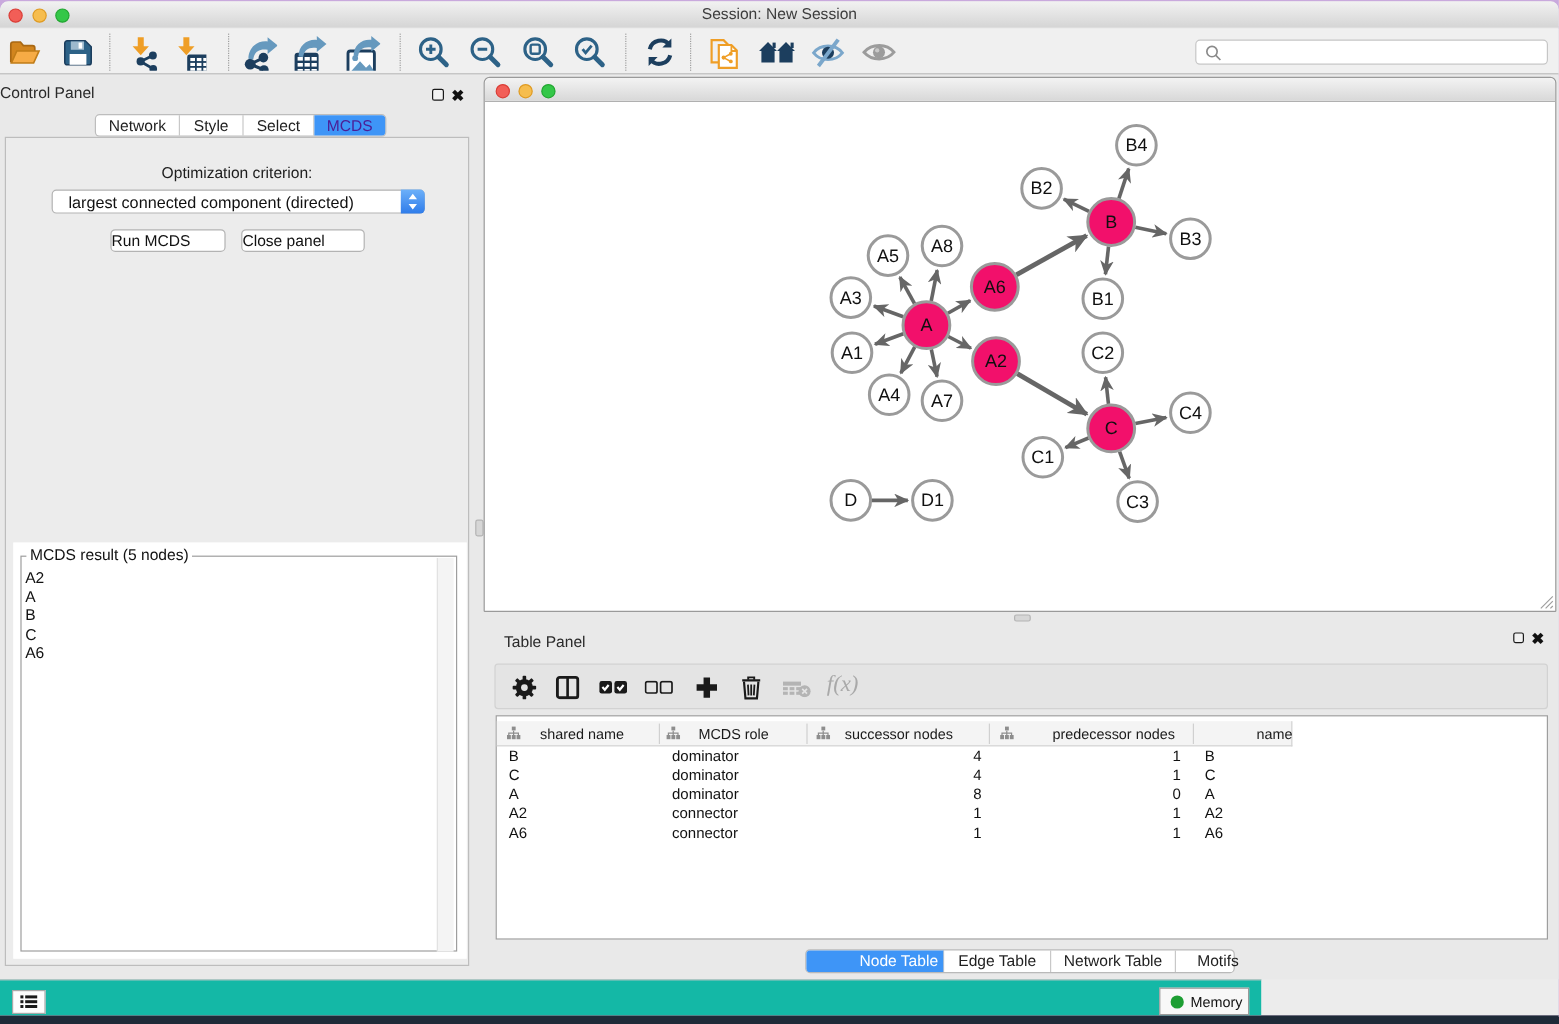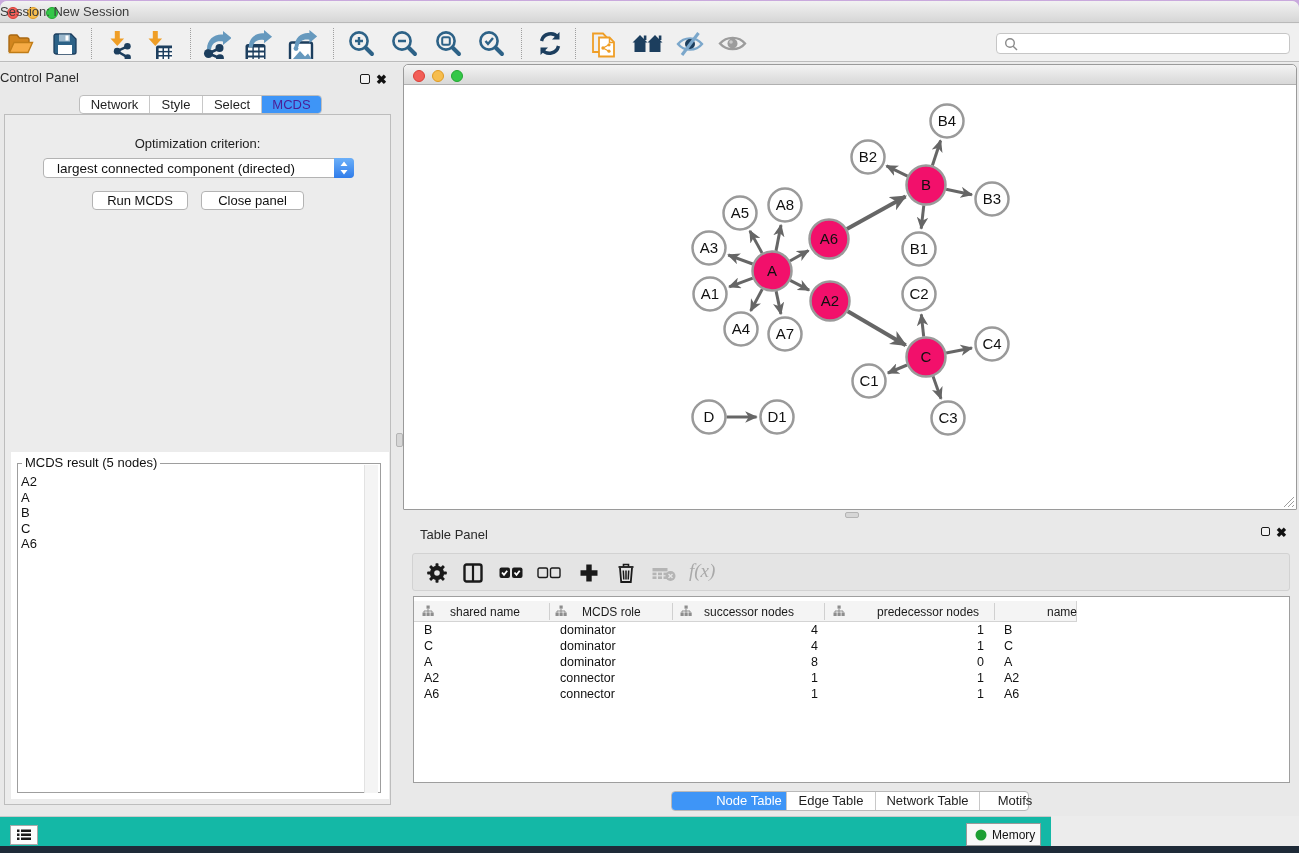--- a/index.html
+++ b/index.html
@@ -5,41 +5,41 @@
 * { margin:0; padding:0; box-sizing:border-box; }
 html,body { width:1299px; height:853px; overflow:hidden; }
 body { background:#c9a9dd; font-family:"Liberation Sans",sans-serif; position:relative; }
 #navy { position:absolute; left:0; top:846px; width:1299px; height:7px; background:#1e2a38; }
 #win { position:absolute; left:0; top:1px; width:1299px; height:845px; background:#ececec; border-radius:7px 7px 0 0; overflow:hidden; }
 #titlebar { position:absolute; left:0; top:0; width:1299px; height:22px; background:linear-gradient(#f2f2f2,#d6d6d6); border-bottom:1px solid #b9b9b9; border-radius:7px 7px 0 0; }
 .tl { position:absolute; top:6px; width:12px; height:12px; border-radius:50%; }
 #titlebar .t1 { left:7px;  background:#f25e57; border:1px solid #da3e37; }
 #titlebar .t2 { left:27px; background:#f6bd4e; border:1px solid #df9b23; }
 #titlebar .t3 { left:46px; background:#34c748; border:1px solid #23a732; }
-#wtitle { position:absolute; top:3px; width:100%; font-size:13px; color:#3c3c3c; }
+#wtitle { position:absolute; top:3px; width:100%; text-align:center; font-size:13px; color:#3c3c3c; }
 #toolbar { position:absolute; left:0; top:23px; width:1299px; height:38px; background:#f0f0f0; border-bottom:1px solid #bcbcbc; }
 .sep { position:absolute; top:4px; height:31px; width:0; border-left:1px dotted #9f9f9f; }
 .tbi { position:absolute; top:3px; }
 #search { position:absolute; left:996px; top:9px; width:294px; height:21px; background:#fff; border:1px solid #c6c6c6; border-radius:4px; }
 #main { position:absolute; left:0; top:62px; width:1299px; height:753px; background:#e9e9e9; }
 
 
 #cp-title { position:absolute; left:0; top:7px; font-size:13px; color:#2a2a2a; }
 .fsq { position:absolute; width:10px; height:10px; border:1.5px solid #1a1a1a; border-radius:2px; background:#f2f2f2; }
 .fx { position:absolute; font-size:13px; font-weight:bold; color:#111; line-height:10px; }
 #cp-tabs { position:absolute; left:79px; top:32px; width:243px; height:19px; background:#fff; border:1px solid #bdbdbd; border-radius:4px; display:flex; font-size:13px; color:#1f1f1f; }
 #cp-tabs div { flex:none; text-align:center; line-height:17px; border-right:1px solid #c8c8c8; }
 #cp-tabs div:last-child { border-right:none; border-radius:0 3px 3px 0; }
 #cp-tabs .sel { background:#3e95f7; color:#4c1d95; }
 #cp-body { position:absolute; left:4px; top:51px; width:387px; height:691px; border:1px solid #bdbdbd; background:#ececec; }
 #opt-label { position:absolute; left:0; top:21px; width:395px; text-align:center; font-size:13px; color:#1d1d1d; }
 #opt-sel { position:absolute; left:38px; top:43px; width:311px; height:20px; background:#fff; border:1px solid #b3b3b3; border-radius:4px; }
 #opt-sel span { position:absolute; left:13px; top:2px; font-size:13.5px; color:#111; }
 #opt-cap { position:absolute; right:-1px; top:-1px; width:20px; height:20px; border-radius:0 4px 4px 0; background:linear-gradient(#6cb0f9,#2f7cea); }
-#btn-run, #btn-close { position:absolute; top:76px; height:19px; background:#fff; border:1px solid #b3b3b3; border-radius:4px; font-size:13px; color:#111; text-align:center; line-height:17px; }
+#btn-run, #btn-close { position:absolute; top:76px; height:19px; background:#fff; border:1px solid #b3b3b3; border-radius:4px; font-size:13px; color:#111; line-height:17px; }
 #btn-run { left:87px; width:96px; }
 #btn-close { left:196px; width:103px; }
 #res-panel { position:absolute; left:6px; top:337px; width:378px; height:347px; background:#fff; }
 #res-box { position:absolute; left:6px; top:11px; width:364px; height:330px; border:1px solid #9e9e9e; }
 #res-label { position:absolute; left:4px; top:-9px; background:#fff; padding:0 3px; font-size:13px; color:#111; }
 #res-list { position:absolute; left:3px; top:10px; font-size:13px; line-height:15.5px; color:#111; }
 #res-scroll { position:absolute; right:2px; top:1px; width:14px; height:328px; background:#f4f4f4; border-left:1px solid #e2e2e2; }
 
 
 #netwin { position:absolute; left:403px; top:1px; width:894px; height:446px; background:#fff; border:1px solid #9a9a9a; border-radius:5px 5px 1px 1px; }

